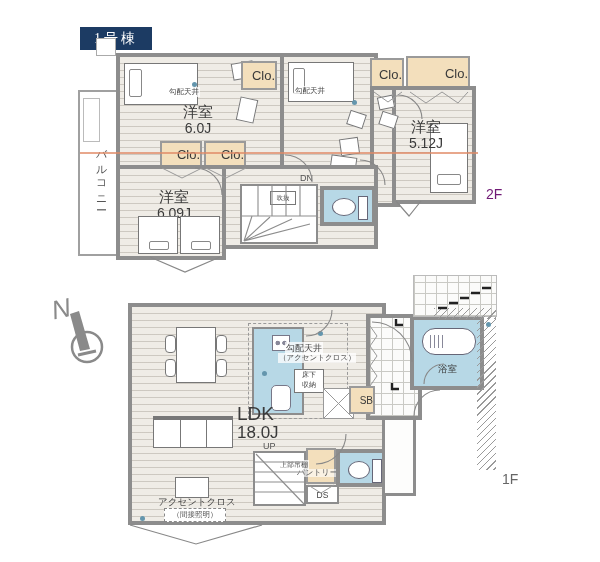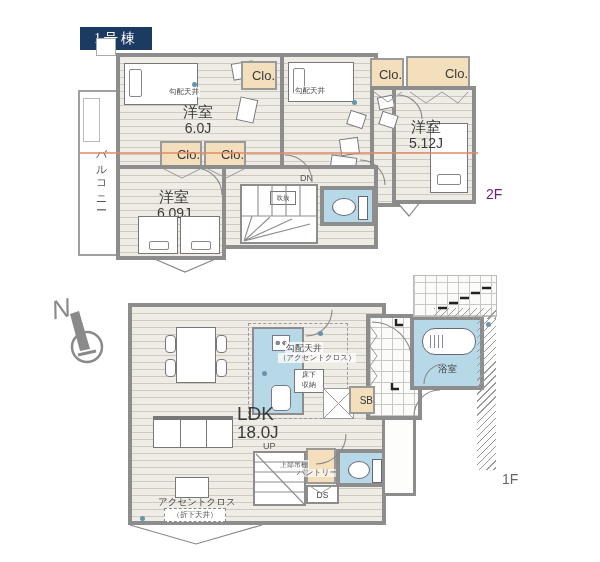--- a/index.html
+++ b/index.html
@@ -152,21 +152,21 @@
   </div>
   <div class="white-item" style="left:175px;top:477px;width:34px;height:21px;"></div>
 
   <div class="label" style="left:228px;top:404px;margin-left:9px;">
     <div style="font-size:19px;">LDK</div>
     <div style="font-size:17px;">18.0J</div>
   </div>
 
   <div class="label" style="left:158px;top:497px;font-size:9.5px;color:#4a4a4a;">アクセントクロス</div>
   <div class="label" style="left:164px;top:508px;width:60px;height:12px;border:1px dashed #888;background:#fff;
-       font-size:7.5px;text-align:center;line-height:12px;color:#555;">（折下天井）</div>
+       font-size:7.5px;text-align:center;line-height:12px;color:#555;">（間接照明）</div>
 
   <div class="abs" style="left:253px;top:451px;width:53px;height:55px;background:#fff;border:2px solid #8d8d8d;"></div>
   <div class="label" style="left:263px;top:442px;font-size:9px;color:#555;">UP</div>
 
   <div class="closet" style="left:306px;top:448px;width:30px;height:36px;"></div>
   <div class="note" style="left:279px;top:460px;font-size:7px;">上部吊棚</div>
   <div class="label" style="left:297px;top:469px;font-size:8px;color:#555;background:rgba(255,255,255,.6);">パントリー</div>
   <div class="abs" style="left:306px;top:485px;width:33px;height:19px;background:#fff;border:2px solid #8d8d8d;
        display:flex;align-items:center;justify-content:center;font-size:8.5px;color:#444;">
       <span>DS</span>

